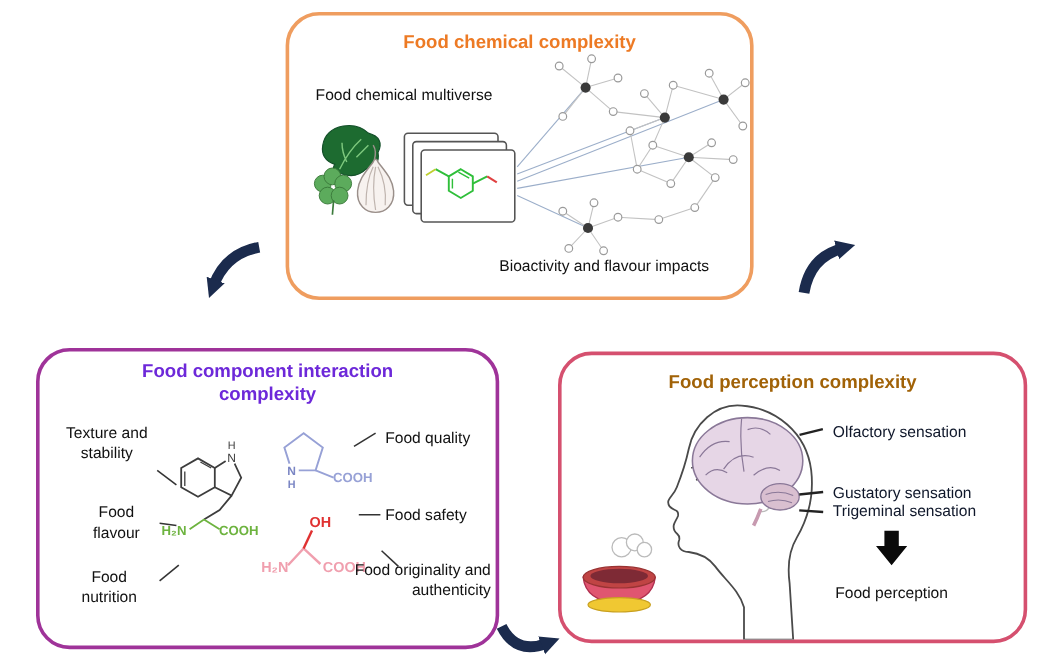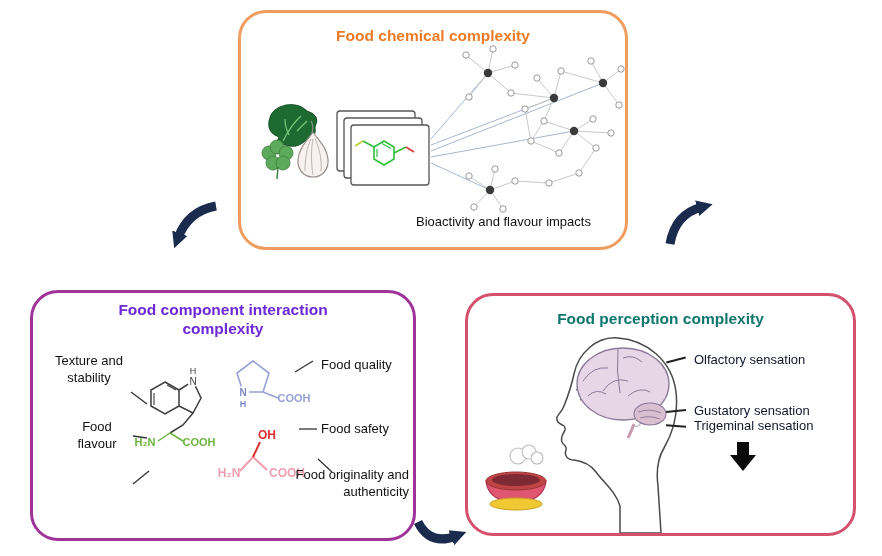--- a/index.html
+++ b/index.html
@@ -6,21 +6,21 @@
   .canvas{position:relative;width:882px;height:556px;background:#fff;
           font-family:"Liberation Sans",sans-serif;overflow:hidden;}
   .panel{position:absolute;background:#fff;border-radius:28px;}
   .panel-chemical{left:238px;top:10px;width:384px;height:234px;border:3px solid #EF9D5F;}
   .panel-interaction{left:30px;top:290px;width:380px;height:245px;border:3px solid #9F3399;}
   .panel-perception{left:465px;top:293px;width:385px;height:237px;border:3px solid #D5506F;}
   .panel-title{position:absolute;left:0;right:0;margin:0;text-align:center;
                font-size:15.5px;font-weight:bold;line-height:1.25;}
   .panel-chemical .panel-title{top:13px;color:#ED7A24;}
   .panel-interaction .panel-title{top:7px;color:#6d28d9;padding:0 46px;}
-  .panel-perception .panel-title{top:13px;color:#0f766e;}
+  .panel-perception .panel-title{top:13px;color:#a16207;}
   .lbl{position:absolute;font-size:13px;color:#111;line-height:1.3;}
   .ill{position:absolute;left:0;top:0;width:100%;height:100%;}
   
   .l-multiverse{left:22px;top:58px;}
   .l-impacts{left:150px;top:201px;width:225px;text-align:center;}
   
   .l-texture{left:10px;top:60px;width:92px;text-align:center;}
   .l-flavour{left:28px;top:126px;width:72px;text-align:center;}
   .l-nutrition{left:20px;top:180px;width:76px;text-align:center;}
   .l-quality{left:288px;top:64px;}
@@ -142,20 +142,21 @@
         <g fill="#3A3A3A">
           <circle cx="247" cy="60" r="4.2"></circle>
             <circle cx="313" cy="85" r="4.2"></circle>
           <circle cx="362" cy="70" r="4.2"></circle>
             <circle cx="333" cy="118" r="4.2"></circle>
           <circle cx="249" cy="177" r="4.2"></circle>
         </g>
       </g>
     </svg>
     <h2 class="panel-title">Food chemical complexity</h2>
+    <div class="lbl l-multiverse">Food chemical multiverse</div>
     <div class="lbl l-impacts">Bioactivity and flavour impacts</div>
   </section>
 
   <section class="panel panel-interaction">
     <svg class="ill" viewBox="0 0 380 245">
 
       <g stroke="#333" stroke-width="1.3">
         <line x1="98" y1="99" x2="114" y2="111"></line>
         <line x1="100" y1="143" x2="114" y2="145"></line>
         <line x1="100" y1="191" x2="116" y2="178"></line>
@@ -190,20 +191,21 @@
         <path d="M207 178 L220 164 L234 177" fill="none" stroke="#F09FAE" stroke-width="2"></path>
         <path d="M220 164 L227 149" fill="none" stroke="#E03131" stroke-width="2"></path>
         <text x="234" y="146" font-size="12" font-weight="bold" text-anchor="middle" fill="#E03131">OH</text>
         <text x="196" y="184" font-size="12" font-weight="bold" text-anchor="middle" fill="#F09FAE">H₂N</text>
         <text x="254" y="184" font-size="12" font-weight="bold" text-anchor="middle" fill="#F09FAE">COOH</text>
       </g>
     </svg>
     <h2 class="panel-title">Food component interaction complexity</h2>
     <div class="lbl l-texture">Texture and stability</div>
     <div class="lbl l-flavour">Food flavour</div>
+    <div class="lbl l-nutrition">Food nutrition</div>
     <div class="lbl l-quality">Food quality</div>
     <div class="lbl l-safety">Food safety</div>
     <div class="lbl l-originality">Food originality and authenticity</div>
   </section>
 
   <section class="panel panel-perception">
     <svg class="ill" viewBox="0 0 385 237">
 
       <g>
         <path d="M152 237 L152 210 C148 196 136 187 128 176 C122 168 114 165 106 164
@@ -246,20 +248,21 @@
       <span class="dash"></span>
       <span>Gustatory sensation</span>
     </div>
     <div class="p-row p-tri">
       <span class="dash"></span>
       <span>Trigeminal sensation</span>
     </div>
     <svg class="p-arrow" width="26" height="30" viewBox="0 0 26 30">
       <path d="M7 0 H19 V13 H26 L13 29 L0 13 H7 Z" fill="#0A0A0A"></path>
     </svg>
+    <div class="lbl p-result">Food perception</div>
   </section>
 
   <svg class="cycle-arrow" style="left:166px;top:200px;" width="60" height="54" viewBox="0 0 60 54">
     <defs>
       <marker id="ah1" markerUnits="userSpaceOnUse" markerWidth="20" markerHeight="20" refX="5" refY="10" orient="auto">
         <path d="M0 2 L16 10 L0 18 Z" fill="#1B2B4D"></path>
       </marker>
     </defs>
     <path d="M50 6 Q 22 11 12 38" fill="none" stroke="#1B2B4D" stroke-width="9" marker-end="url(#ah1)"></path>
   </svg>

